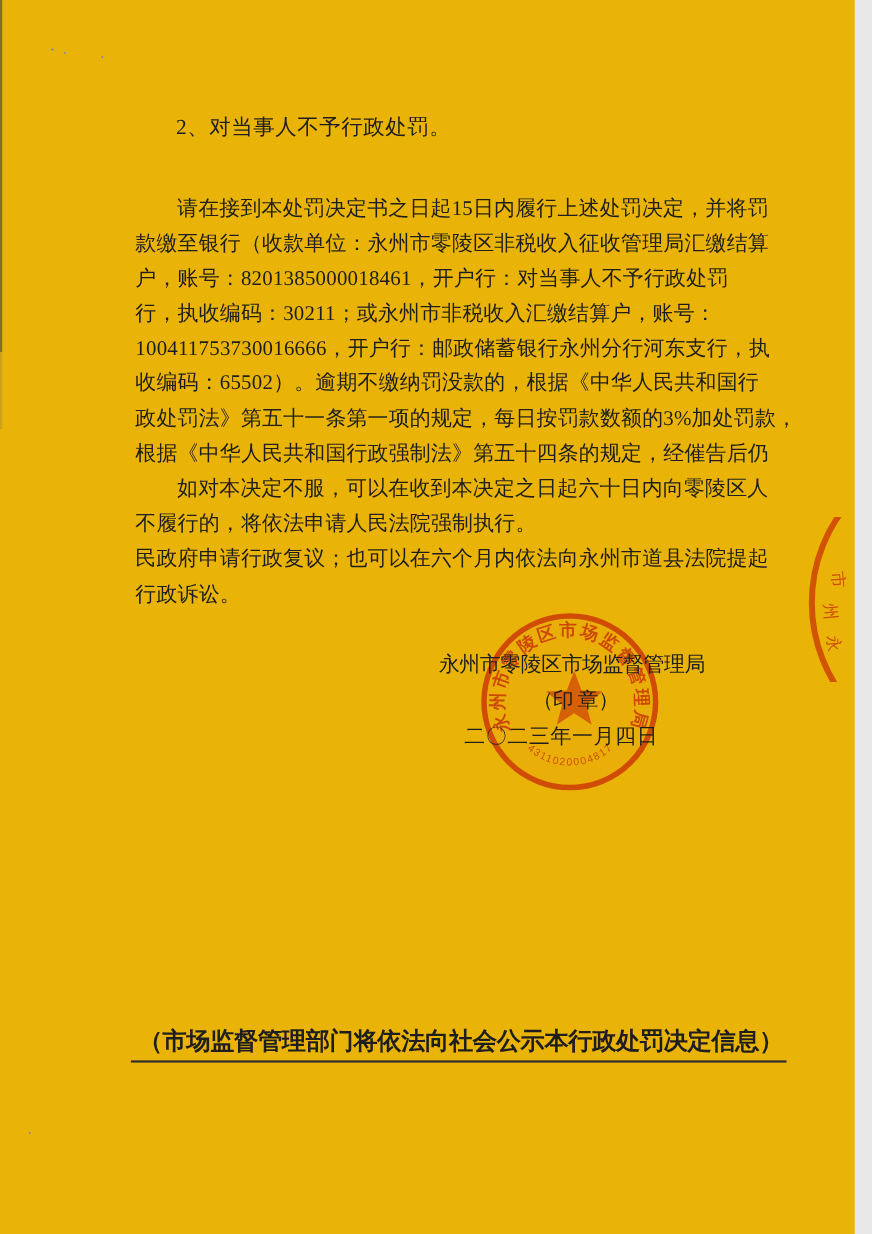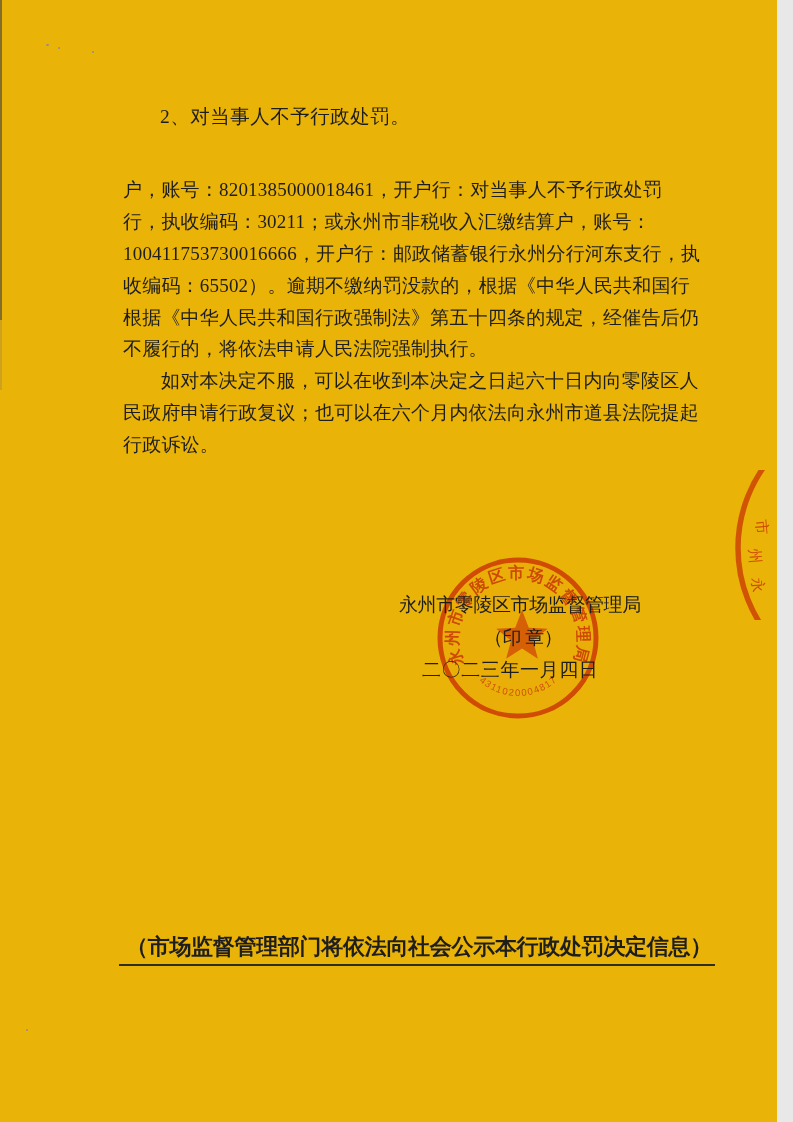--- a/index.html
+++ b/index.html
@@ -47,27 +47,30 @@
   <div class="edge-line"></div>
   <div class="edge-line-faint"></div>
   <div class="speck" style="left:46px;top:44px;width:3px;height:2px;"></div>
   <div class="speck" style="left:58px;top:47px;width:2px;height:2px;"></div>
   <div class="speck" style="left:92px;top:51px;width:2px;height:2px;"></div>
   <div class="speck" style="left:26px;top:1029px;width:2px;height:2px;"></div>
 
   <div class="decision-item">2、对当事人不予行政处罚。</div>
 
   <div class="body-block">
+    <div class="bline indent">请在接到本处罚决定书之日起15日内履行上述处罚决定，并将罚</div>
+    <div class="bline">款缴至银行（收款单位：永州市零陵区非税收入征收管理局汇缴结算</div>
     <div class="bline">户，账号：8201385000018461，开户行：对当事人不予行政处罚</div>
     <div class="bline">行，执收编码：30211；或永州市非税收入汇缴结算户，账号：</div>
     <div class="bline">100411753730016666，开户行：邮政储蓄银行永州分行河东支行，执</div>
     <div class="bline">收编码：65502）。逾期不缴纳罚没款的，根据《中华人民共和国行</div>
+    <div class="bline">政处罚法》第五十一条第一项的规定，每日按罚款数额的3%加处罚款，</div>
     <div class="bline">根据《中华人民共和国行政强制法》第五十四条的规定，经催告后仍</div>
+    <div class="bline indent">如对本决定不服，可以在收到本决定之日起六十日内向零陵区人</div>
     <div class="bline">不履行的，将依法申请人民法院强制执行。</div>
-    <div class="bline indent">如对本决定不服，可以在收到本决定之日起六十日内向零陵区人</div>
     <div class="bline">民政府申请行政复议；也可以在六个月内依法向永州市道县法院提起</div>
     <div class="bline">行政诉讼。</div>
   </div>
 
   <div class="sig sig-agency">永州市零陵区市场监督管理局</div>
   <div class="sig sig-seal-note">（印 章）</div>
   <div class="sig sig-date">二〇二三年一月四日</div>
 
   <svg class="official-seal" width="163" height="166" viewBox="0 0 163 166" xmlns="http://www.w3.org/2000/svg">
     <defs>

